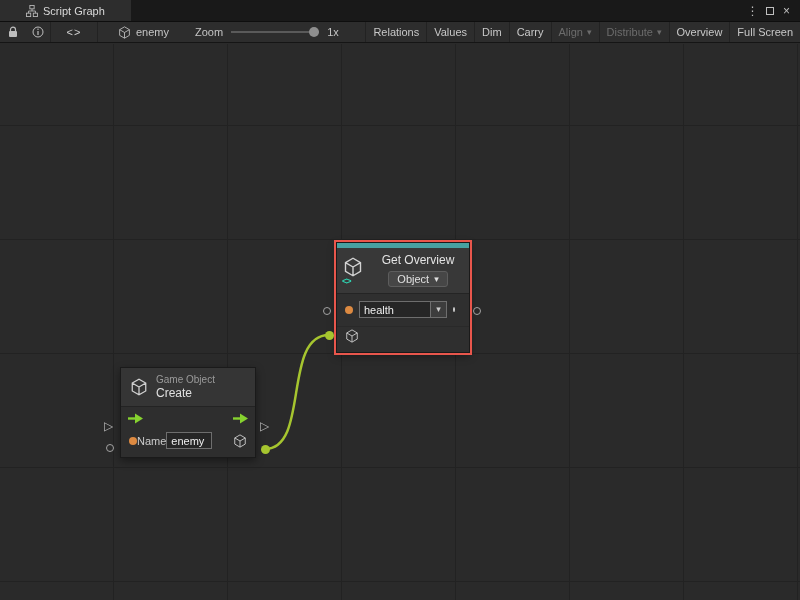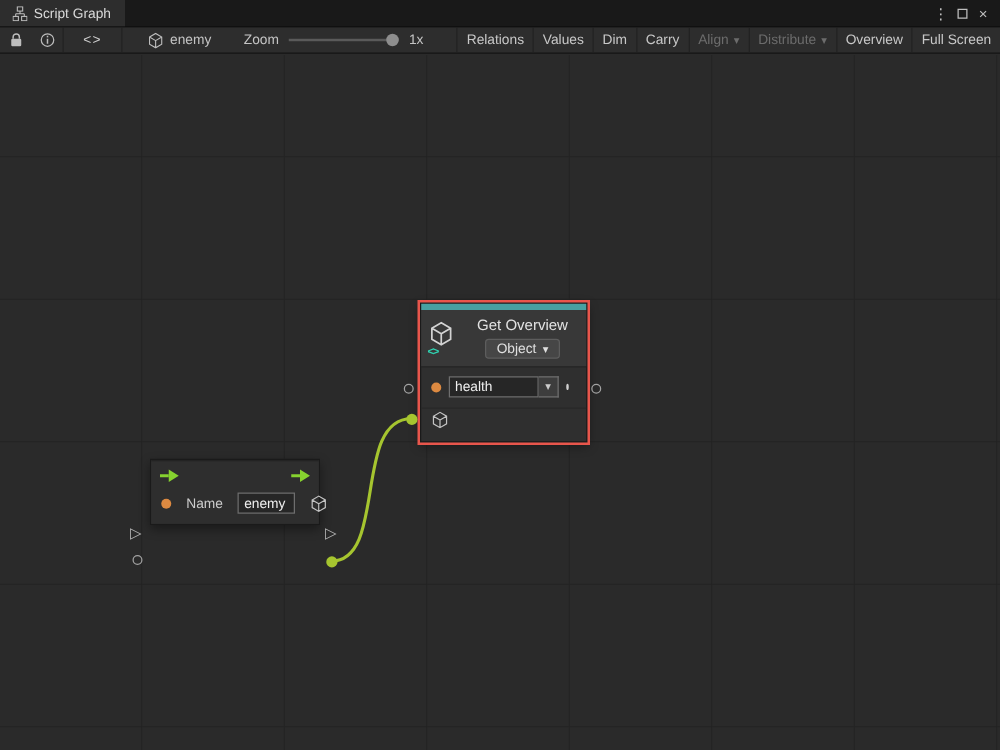--- a/index.html
+++ b/index.html
@@ -12,21 +12,21 @@
     user-select: none;
   }
   .window { position: relative; width: 800px; height: 600px; }
 
   
   .titlebar {
     height: 22px; background: #191919; border-bottom: 1px solid #0e0e0e;
     display: flex; align-items: stretch;
   }
   .tab {
-    display: flex; align-items: center; gap: 5px; padding: 0 10px;
+    display: flex; align-items: center; gap: 5px; padding: 0 26px;
     background: #2d2d2d; font-size: 11px; color: #dadada; min-width: 100px;
   }
   .win-controls { margin-left: auto; display: flex; align-items: center; padding-right: 5px; }
   .win-btn {
     width: 17px; height: 17px; display: flex; align-items: center; justify-content: center;
     color: #bfbfbf; font-size: 12px; line-height: 1;
   }
   .maximize-box { width: 8px; height: 8px; border: 1px solid #bfbfbf; }
 
   
@@ -104,21 +104,21 @@
   }
   .mini-dot { width: 5px; height: 5px; border-radius: 50%; background: #d0d0d0; margin-left: auto; margin-right: 6px; }
 
   .node-create { left: 120px; top: 323px; width: 136px; }
   .cr-header { display: flex; align-items: center; gap: 8px; padding: 6px 9px; background: #353535; }
   .cr-head-col { display: flex; flex-direction: column; gap: 1px; }
   .cr-cat { font-size: 10px; color: #9a9a9a; }
   .cr-title { font-size: 12px; color: #e0e0e0; }
   .cr-body { border-top: 1px solid #232323; background: #2e2e2e; }
   .cr-flow { display: flex; justify-content: space-between; align-items: center; padding: 6px 6px 4px 6px; }
-  .cr-name { display: flex; align-items: center; gap: 12px; padding: 4px 8px 8px 8px; }
+  .cr-name { display: flex; align-items: center; gap: 0; padding: 4px 8px 8px 8px; }
   .cr-field { width: 46px; }
   .name-label { color: #cccccc; }
   .cube-right { margin-left: auto; display: flex; }
 
   
   .port-circle {
     position: absolute; width: 8px; height: 8px; border: 1px solid #a2a2a2;
     border-radius: 50%; background: transparent; z-index: 2;
   }
   .port-tri { position: absolute; color: #b5b5b5; font-size: 12px; line-height: 1; z-index: 2; }
@@ -250,20 +250,29 @@
         </div>
         <div class="gv-row2">
           <svg width="14" height="14" viewBox="0 0 16 16">
             <path d="M2 4.5 L8 1 L14 4.5 L14 11.5 L8 15 L2 11.5 Z M2 4.5 L8 8 M14 4.5 L8 8 M8 8 L8 15" fill="none" stroke="#c4c4c4" stroke-width="1.1"></path>
           </svg>
         </div>
       </div>
     </div>
 
     <div class="node node-create">
+      <div class="cr-header">
+        <svg width="18" height="18" viewBox="0 0 16 16">
+          <path d="M2 4.5 L8 1 L14 4.5 L14 11.5 L8 15 L2 11.5 Z M2 4.5 L8 8 M14 4.5 L8 8 M8 8 L8 15" fill="none" stroke="#d2d2d2" stroke-width="1.1"></path>
+        </svg>
+        <div class="cr-head-col">
+          <span class="cr-cat">Game Object</span>
+          <span class="cr-title">Create</span>
+        </div>
+      </div>
       <div class="cr-body">
         <div class="cr-flow">
           <svg width="17" height="11" viewBox="0 0 17 11">
             <path d="M1 5.5 H8" stroke="#86d22f" stroke-width="2.4" fill="none"></path>
             <path d="M8 0.5 L16 5.5 L8 10.5 Z" fill="#86d22f"></path>
           </svg>
           <svg width="17" height="11" viewBox="0 0 17 11">
             <path d="M1 5.5 H8" stroke="#86d22f" stroke-width="2.4" fill="none"></path>
             <path d="M8 0.5 L16 5.5 L8 10.5 Z" fill="#86d22f"></path>
           </svg>

